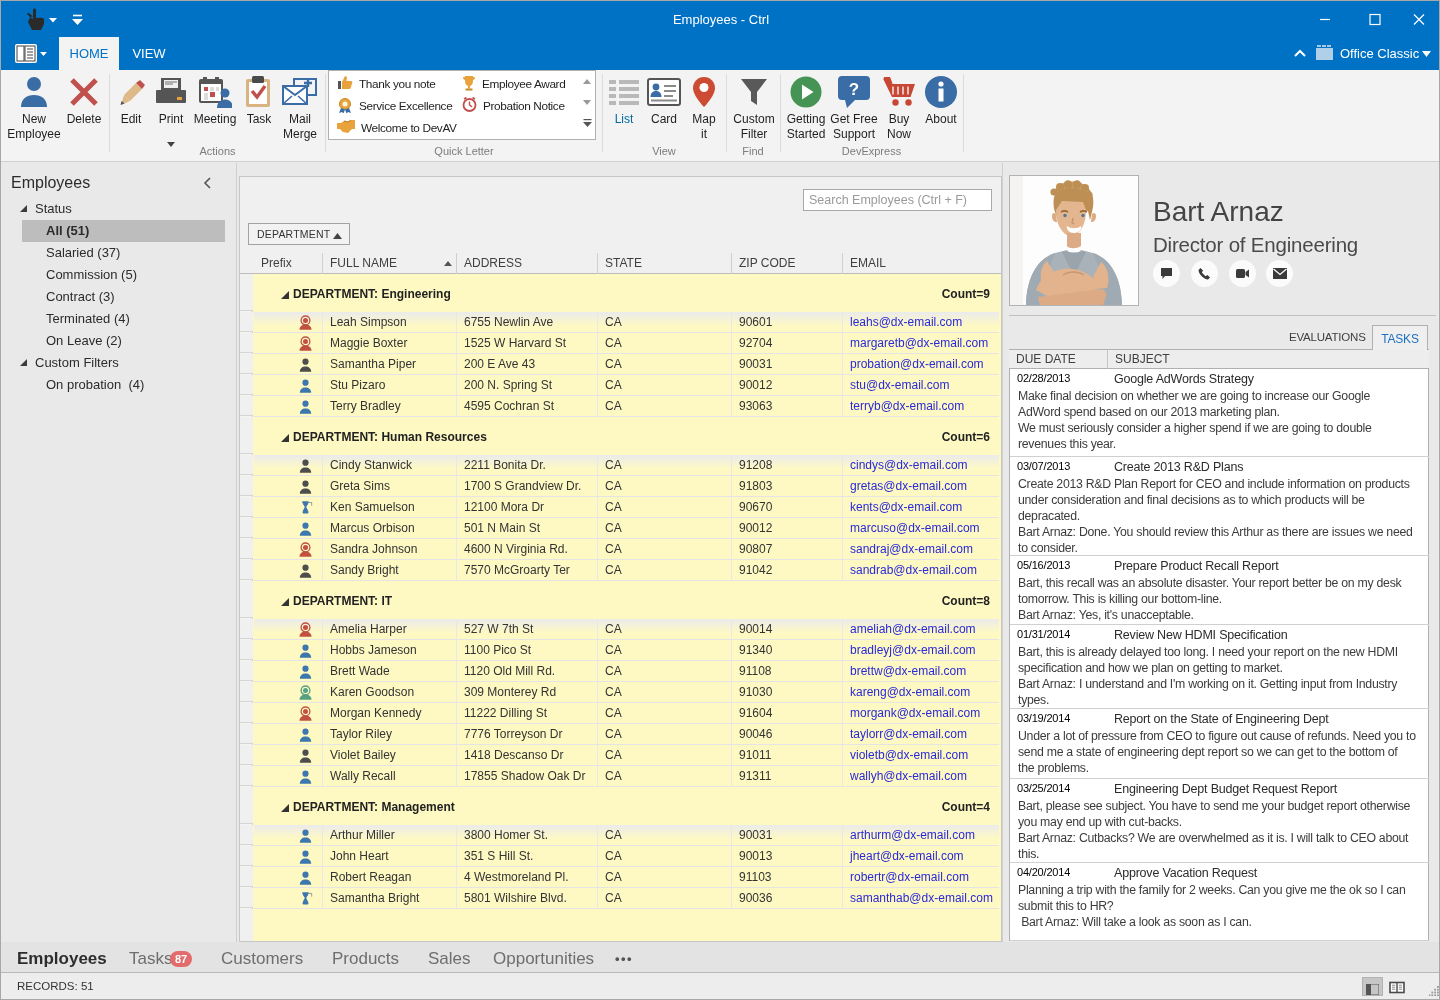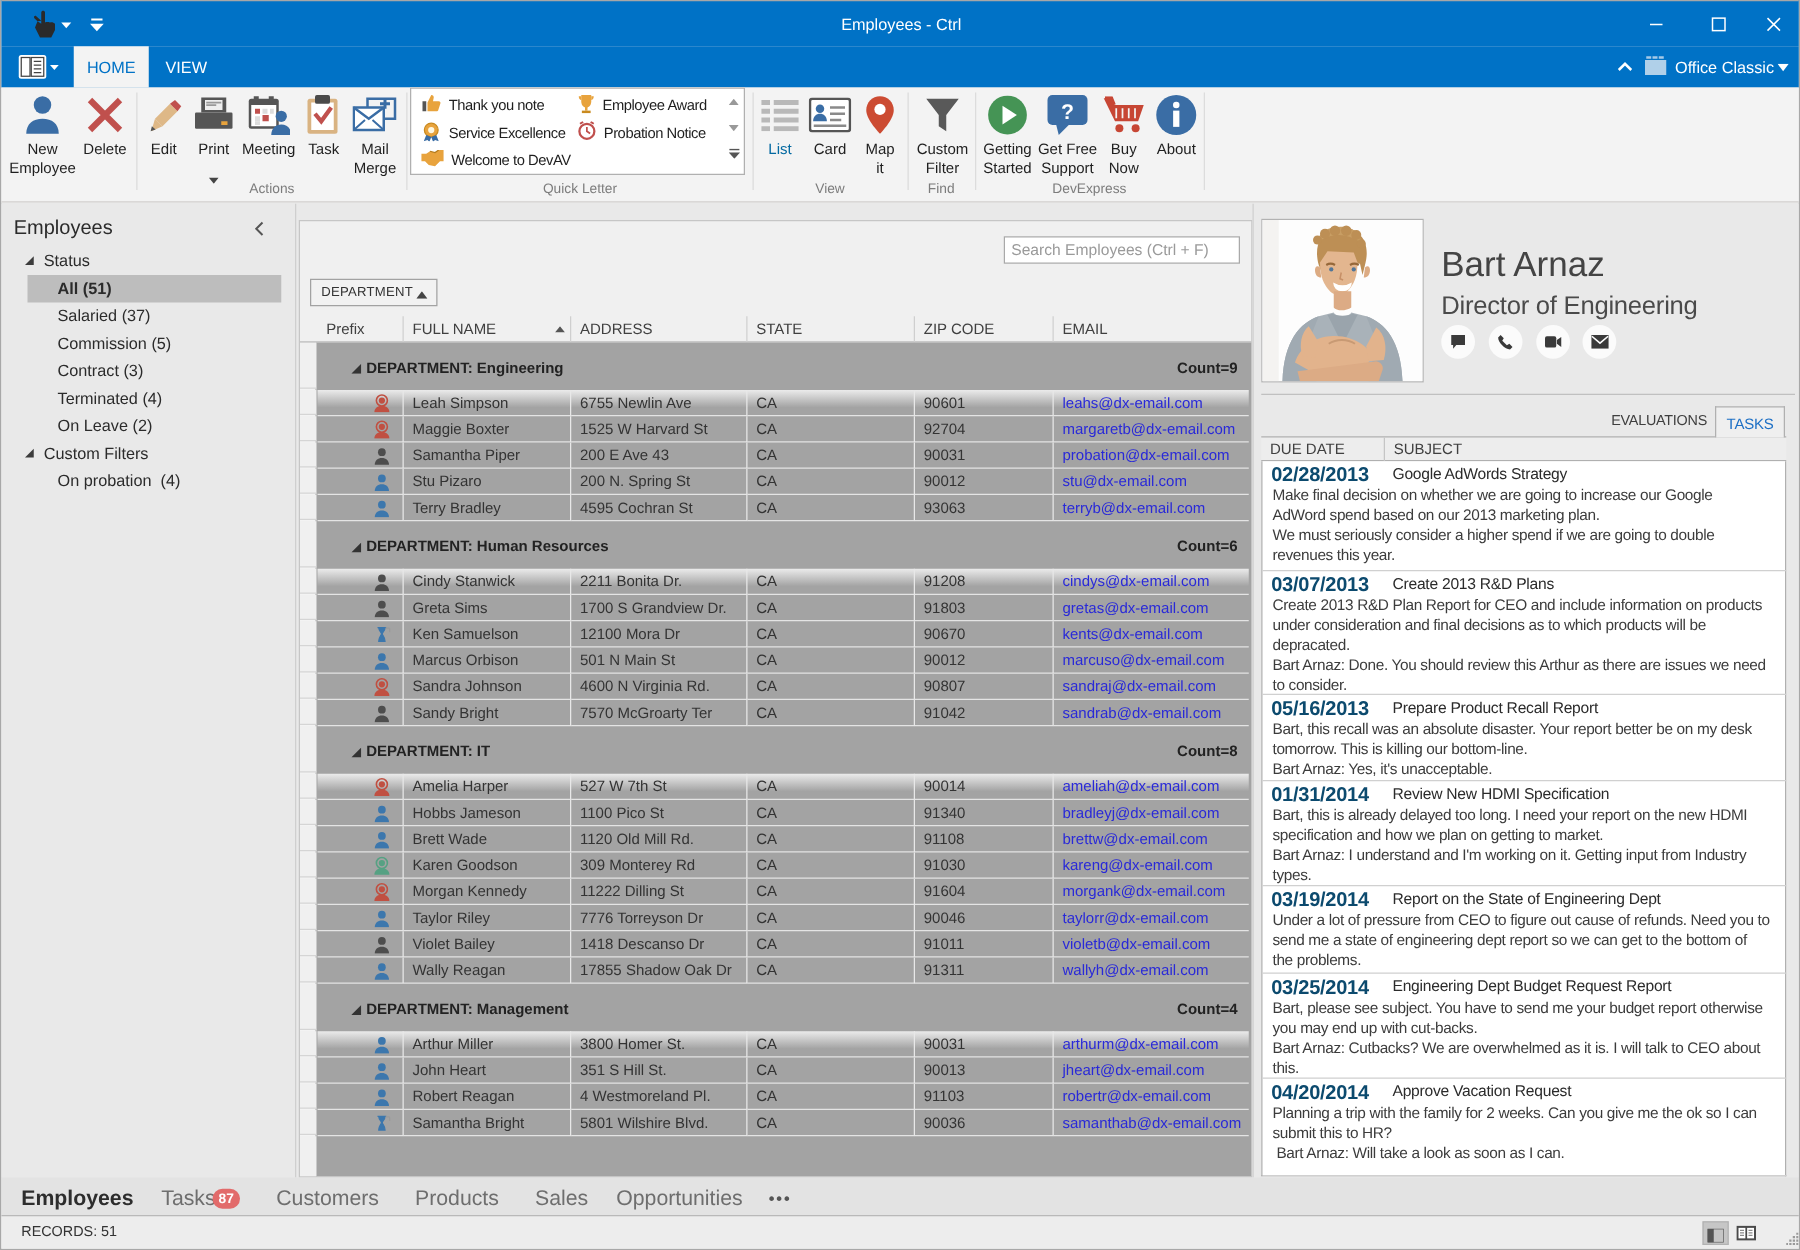--- a/index.html
+++ b/index.html
@@ -31,42 +31,42 @@
 #nav h1{font-size:16px;font-weight:normal;color:#2b2b2b;position:absolute;left:10px;top:11px}
 .tnode{position:absolute;left:0;width:236px;height:22px;font-size:13px;color:#2b2b2b;line-height:22px}
 .tsel{background:#bdbdbd}
 .tri{display:inline-block;width:0;height:0;border-left:7px solid transparent;border-bottom:7px solid #3c3c3c;transform:translateY(-1px);margin-right:8px}
 
 #gridwrap{position:absolute;left:238px;top:176px;width:763px;height:766px;background:#f0f0f0;border:1px solid #c6c6c6}
 #search{position:absolute;left:563px;top:12px;width:189px;height:22px;background:#fff;border:1px solid #a9a9a9;font-size:12.5px;color:#9a9a9a;line-height:20px;padding-left:5px}
 #grpbtn{position:absolute;left:8px;top:46px;width:102px;height:22px;border:1px solid #a2a2a2;background:#f2f2f2;font-size:10.5px;color:#333;line-height:21px;padding-left:8px;letter-spacing:0.2px}
 #ghead{position:absolute;left:0px;top:76px;width:761px;height:21px;border-bottom:1px solid #bcbcbc}
 .hcell{position:absolute;top:0;height:21px;font-size:12px;color:#404040;line-height:21px;padding-left:7px;border-right:1px solid #cfcfcf}
-#gbody{position:absolute;left:0px;top:97px;width:761px;height:667px;background:#a3a3a3;overflow:hidden}
+#gbody{position:absolute;left:0px;top:97px;width:761px;height:667px;background:#fef9c3;overflow:hidden}
 .grow{position:absolute;left:14px;width:747px;height:21px}
 .gcell{position:absolute;top:0;height:21px;font-size:12px;color:#333;line-height:20px;padding-left:7px;border-right:1px solid #e8e8e8;border-bottom:1px solid #e4e4e4;overflow:hidden;white-space:nowrap}
 .grprow{position:absolute;left:14px;width:747px;font-size:12px;font-weight:bold;color:#222}
 .indcol{position:absolute;left:0;top:0;width:13px;height:667px;background:#f3f3f3;border-right:1px solid #cfcfcf}
 .indcell{position:absolute;left:0;width:13px;background:#f0f0f0;border-bottom:1px solid #d5d5d5}
 a.em{color:#2929d8;text-decoration:none}
 .pico{position:absolute;left:44px;top:3px;width:15px;height:15px}
 
 #detail{position:absolute;left:1001px;top:163px;width:439px;height:779px;background:#e9e9e9;border-left:1px solid #cfcfcf}
 #photo{position:absolute;left:6px;top:12px;width:130px;height:131px;background:#fff;border:1px solid #b2b2b2}
 #dname{position:absolute;left:150px;top:33px;font-size:28px;color:#444;font-weight:normal}
 #dtitle{position:absolute;left:150px;top:70px;font-size:20.5px;color:#4a4a4a;letter-spacing:-0.2px}
 .cbtn{position:absolute;top:97px;width:27px;height:27px;border-radius:50%;background:#fbfbfb;display:flex;align-items:center;justify-content:center}
 #ddiv{position:absolute;left:6px;top:152px;width:427px;height:1px;background:#c0c0c0}
 .dtab{position:absolute;top:163px;height:23px;font-size:13px;line-height:23px}
 #ttabbox{position:absolute;left:369px;top:162px;width:56px;height:25px;border:1px solid #b0b0b0;border-bottom:none;color:#1e70c5;text-align:center;font-size:12px;letter-spacing:-0.2px;line-height:26px;background:#efefef;z-index:3}
 #theadband{position:absolute;left:6px;top:186px;width:420px;height:20px;border-top:1px solid #b0b0b0;border-bottom:1px solid #b0b0b0;background:#ededed}
 #theadband div{position:absolute;top:0;font-size:12px;color:#404040;line-height:19px}
 #ttable{position:absolute;left:6px;top:206px;width:420px;height:572px;background:#fff;border-left:1px solid #b0b0b0;border-right:1px solid #b0b0b0;border-bottom:1px solid #b0b0b0}
 .task{position:absolute;left:0;width:419px;border-bottom:1px solid #d0d0d0;overflow:hidden}
-.task .trow{position:absolute;left:7px;top:3px;font-size:16px;color:#0c4a6e;font-weight:bold;letter-spacing:-0.2px}
+.task .trow{position:absolute;left:7px;top:3px;font-size:11px;color:#000000;font-weight:normal;letter-spacing:-0.2px}
 .task .tsub{position:absolute;left:104px;top:3px;font-size:12.5px;color:#2b2b2b;font-weight:normal;letter-spacing:-0.2px}
 .task .tbody{position:absolute;left:8px;top:20px;font-size:12.3px;color:#3c3c3c;line-height:15.9px;white-space:nowrap;letter-spacing:-0.28px}
 
 #btabs{position:absolute;left:0;top:942px;width:1440px;height:30px;background:#e3e3e3}
 .btab{position:absolute;top:0;height:30px;line-height:33px;font-size:17px;color:#6e6e6e}
 #statusbar{position:absolute;left:0;top:972px;width:1440px;height:28px;background:#ededed;border-top:1px solid #b9b9b9;font-size:11.5px;color:#333;line-height:27px;padding-left:16px}
 </style></head><body>
 
 <div id="titlebar">
   <svg class="abs" style="left:22px;top:6px" width="120" height="26" viewBox="0 0 120 26">
@@ -644,21 +644,21 @@
         <div class="gcell" style="left:344px;width:134px">CA</div>
         <div class="gcell" style="left:478px;width:111px">91011</div>
         <div class="gcell" style="left:589px;width:156px;border-right:none"><a class="em">violetb@dx-email.com</a></div>
       </div>
       <div class="grow" style="top:492px">
         <svg class="pico" viewBox="0 0 15 15">
           <circle cx="7.5" cy="4.7" r="3.1" fill="#3c77ad"></circle>
           <path d="M1.8 14.8c0-3.4 2.4-5.4 5.7-5.4s5.7 2 5.7 5.4z" fill="#3c77ad"></path>
         </svg>
         <div class="gcell" style="left:0;width:69px"></div>
-        <div class="gcell" style="left:69px;width:134px">Wally Reagan</div>
+        <div class="gcell" style="left:69px;width:134px">Wally Recall</div>
         <div class="gcell" style="left:203px;width:141px">17855 Shadow Oak Dr</div>
         <div class="gcell" style="left:344px;width:134px">CA</div>
         <div class="gcell" style="left:478px;width:111px">91311</div>
         <div class="gcell" style="left:589px;width:156px;border-right:none"><a class="em">wallyh@dx-email.com</a></div>
       </div>
       <div class="grprow" style="top:513px;height:38px">
         <svg style="position:absolute;left:27px;top:17px" width="8" height="8" viewBox="0 0 8 8">
           <path d="M8 0v8H0z" fill="#333"></path>
         </svg>
         <span style="position:absolute;left:39px;top:13px">DEPARTMENT: Management</span>

